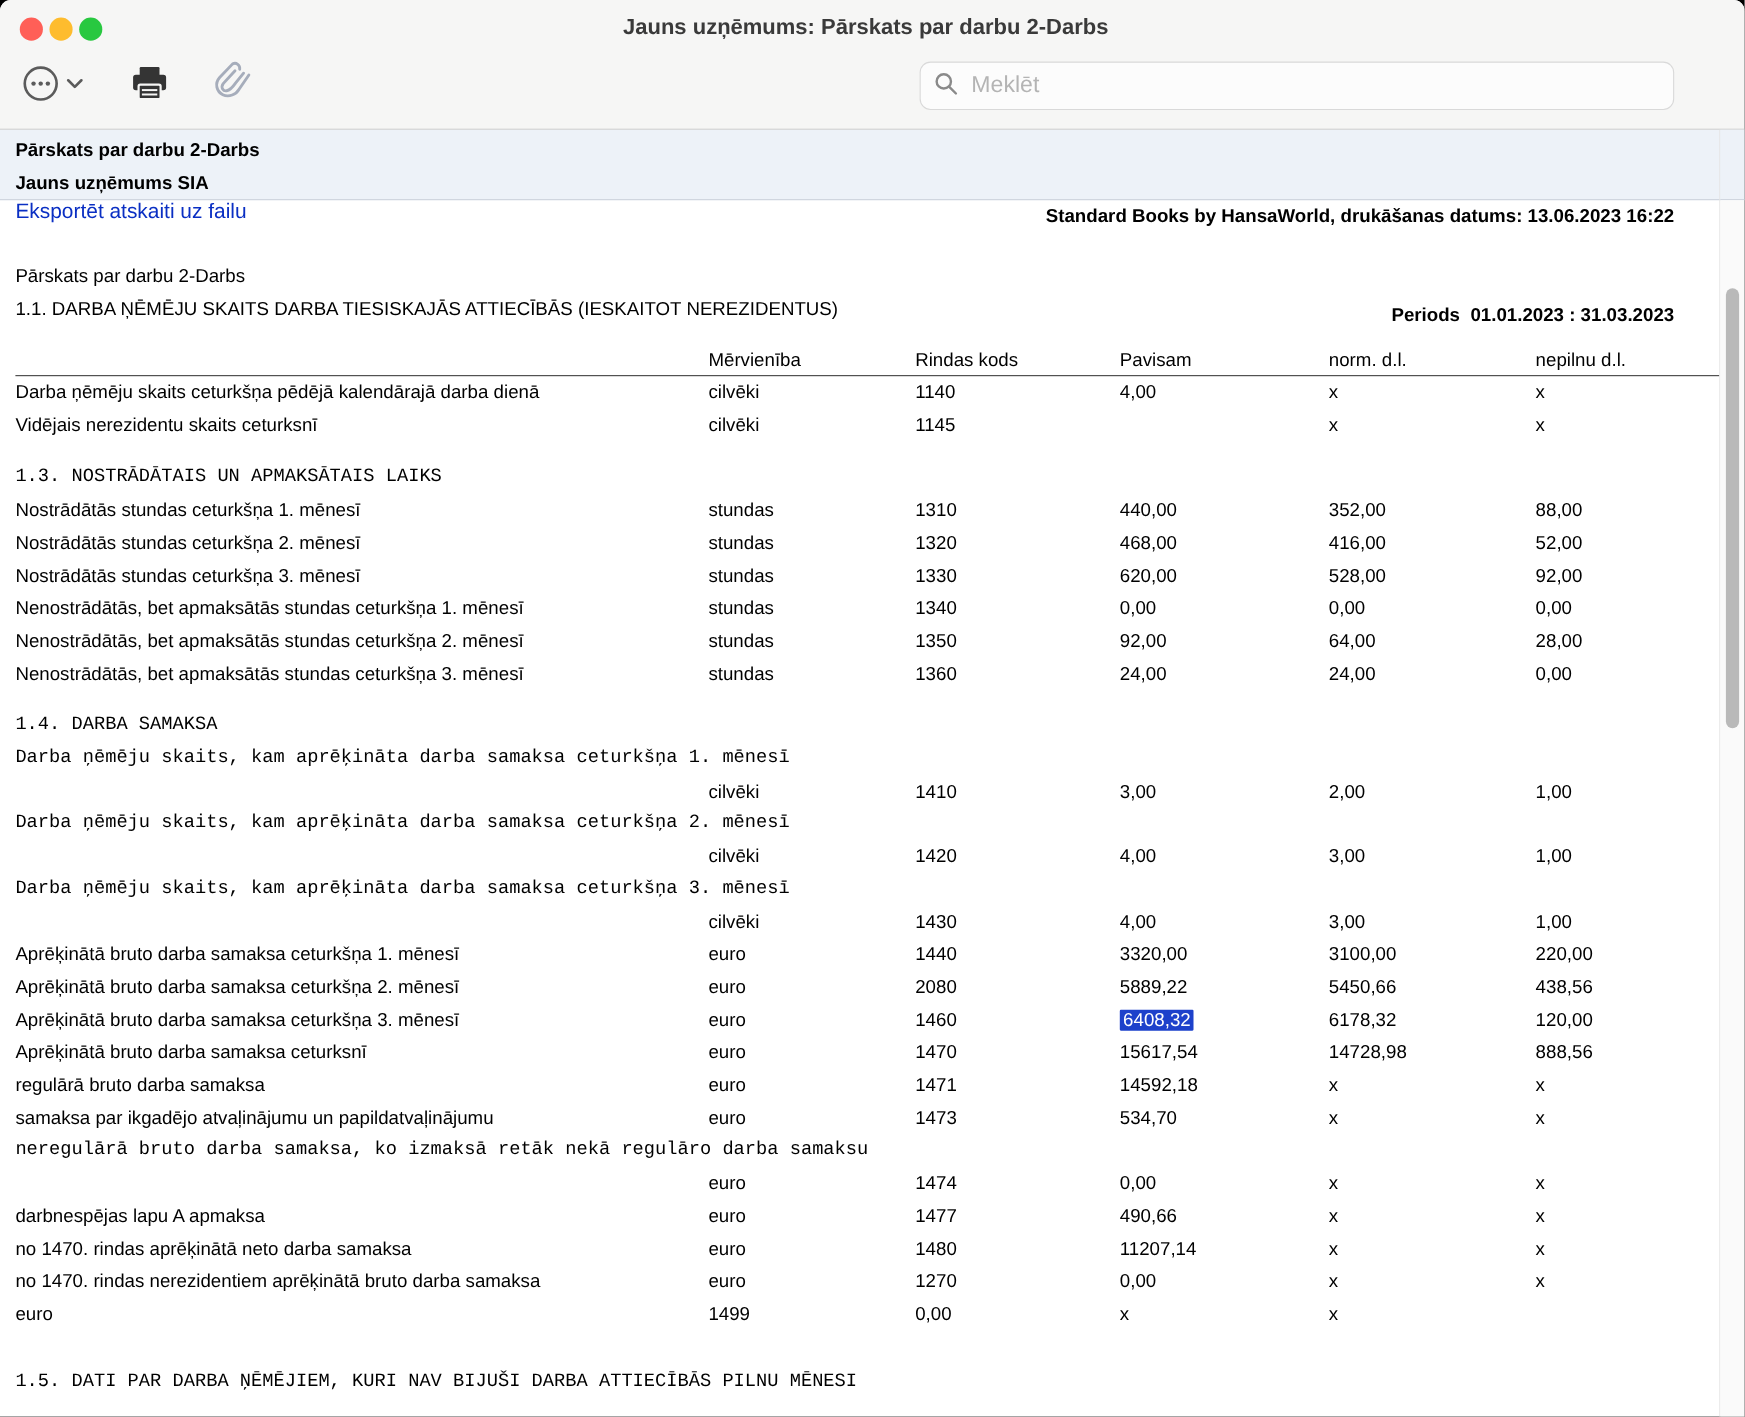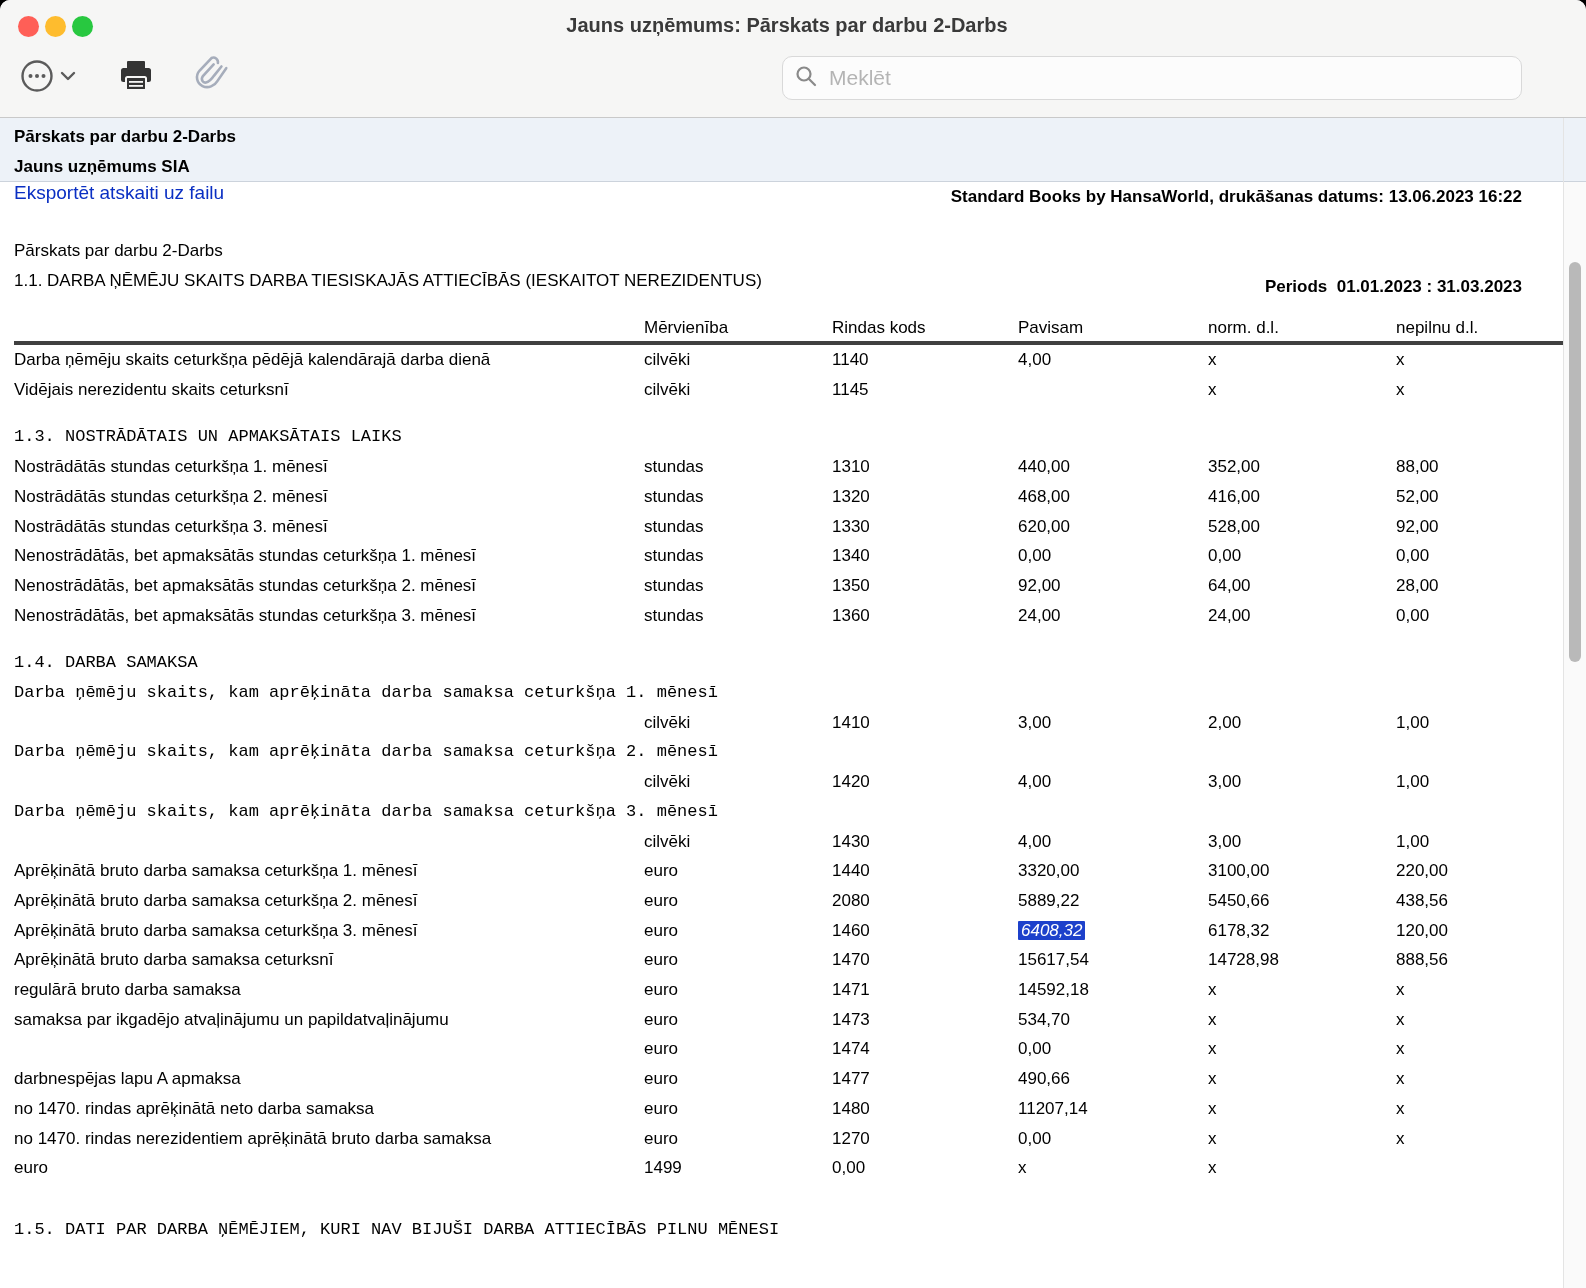--- a/index.html
+++ b/index.html
@@ -22,21 +22,21 @@
   .win-title{
     position:absolute;top:0;left:188px;right:200px;height:50px;line-height:50px;
     text-align:center;font-size:20px;font-weight:bold;color:#3a3a3a;
     white-space:nowrap;overflow:hidden;
   }
   .tool-btn{position:absolute;background:none;border:none;padding:0;cursor:default;}
   .ops-btn{top:58px;left:20px;width:62px;height:38px;display:flex;align-items:center;gap:6px;}
   .print-btn{top:58px;left:118px;width:36px;height:38px;}
   .clip-btn{top:54px;left:190px;width:40px;height:44px;}
   .searchbox{
-    position:absolute;top:56px;right:64px;width:740px;height:44px;box-sizing:border-box;
+    position:absolute;top:56px;right:64px;width:686px;height:44px;box-sizing:border-box;
     background:#fcfcfc;border:1px solid #d9d9d9;border-radius:10px;
     display:flex;align-items:center;padding:0 12px;gap:10px;
   }
   .searchbox input{
     flex:1;border:none;outline:none;background:transparent;
     font-size:21px;color:#444;font-family:inherit;
   }
   .searchbox input::placeholder{color:#b4b4b4;}
   
   .band{
@@ -58,27 +58,27 @@
   }
   .export-link{
     display:inline-block;font-size:19px;color:#0a2fc3;
     text-decoration:none;cursor:pointer;
   }
   .report-title{margin-top:32px;line-height:30px;}
   .section-line{line-height:30px;}
   .grid{display:grid;grid-template-columns:630px 188px 186px 190px 188px auto;}
   .colhead{
     margin-top:22px;height:23px;line-height:20px;
-    border-bottom:4px solid #404040;
+    border-bottom:1px solid #404040;
   }
   .trow{line-height:29.7px;min-height:29.7px;}
   .full{white-space:nowrap;font-family:Liberation Mono, monospace;}
   .gap{height:18px;}
   .cell{white-space:nowrap;overflow:visible;}
-  .hl{background:#1d41cb;color:#fff;padding:0 3px;border-radius:1px;font-style:italic;}
+  .hl{background:#1d41cb;color:#fff;padding:0 3px;border-radius:1px;}
   
   .icon{display:inline-block;}
 </style>
 </head>
 <body>
 
 <div class="window">
 
   <div class="chrome">
     <div class="traffic">
@@ -305,20 +305,21 @@
           <div class="cell c-nepilnu">x</div>
         </div>
         <div class="trow grid">
           <div class="cell c-label">samaksa par ikgadējo atvaļinājumu un papildatvaļinājumu</div>
           <div class="cell c-unit">euro</div>
           <div class="cell c-code">1473</div>
           <div class="cell c-pavisam">534,70</div>
           <div class="cell c-norm">x</div>
           <div class="cell c-nepilnu">x</div>
         </div>
+        <div class="trow full">neregulārā bruto darba samaksa, ko izmaksā retāk nekā regulāro darba samaksu</div>
         <div class="trow grid">
           <div class="cell c-label"></div>
           <div class="cell c-unit">euro</div>
           <div class="cell c-code">1474</div>
           <div class="cell c-pavisam">0,00</div>
           <div class="cell c-norm">x</div>
           <div class="cell c-nepilnu">x</div>
         </div>
         <div class="trow grid">
           <div class="cell c-label">darbnespējas lapu A apmaksa</div>

